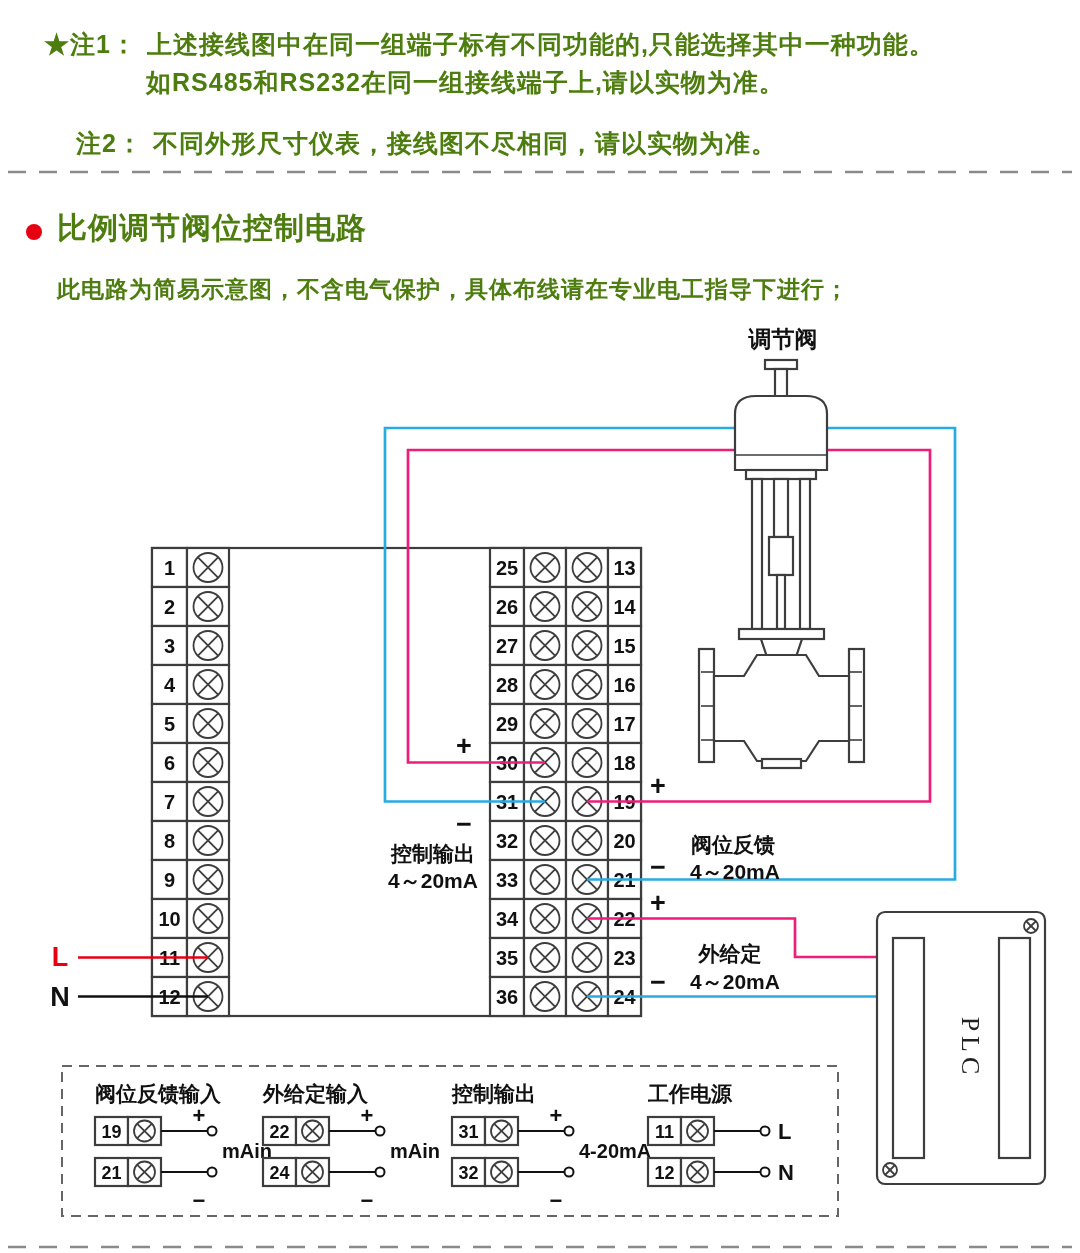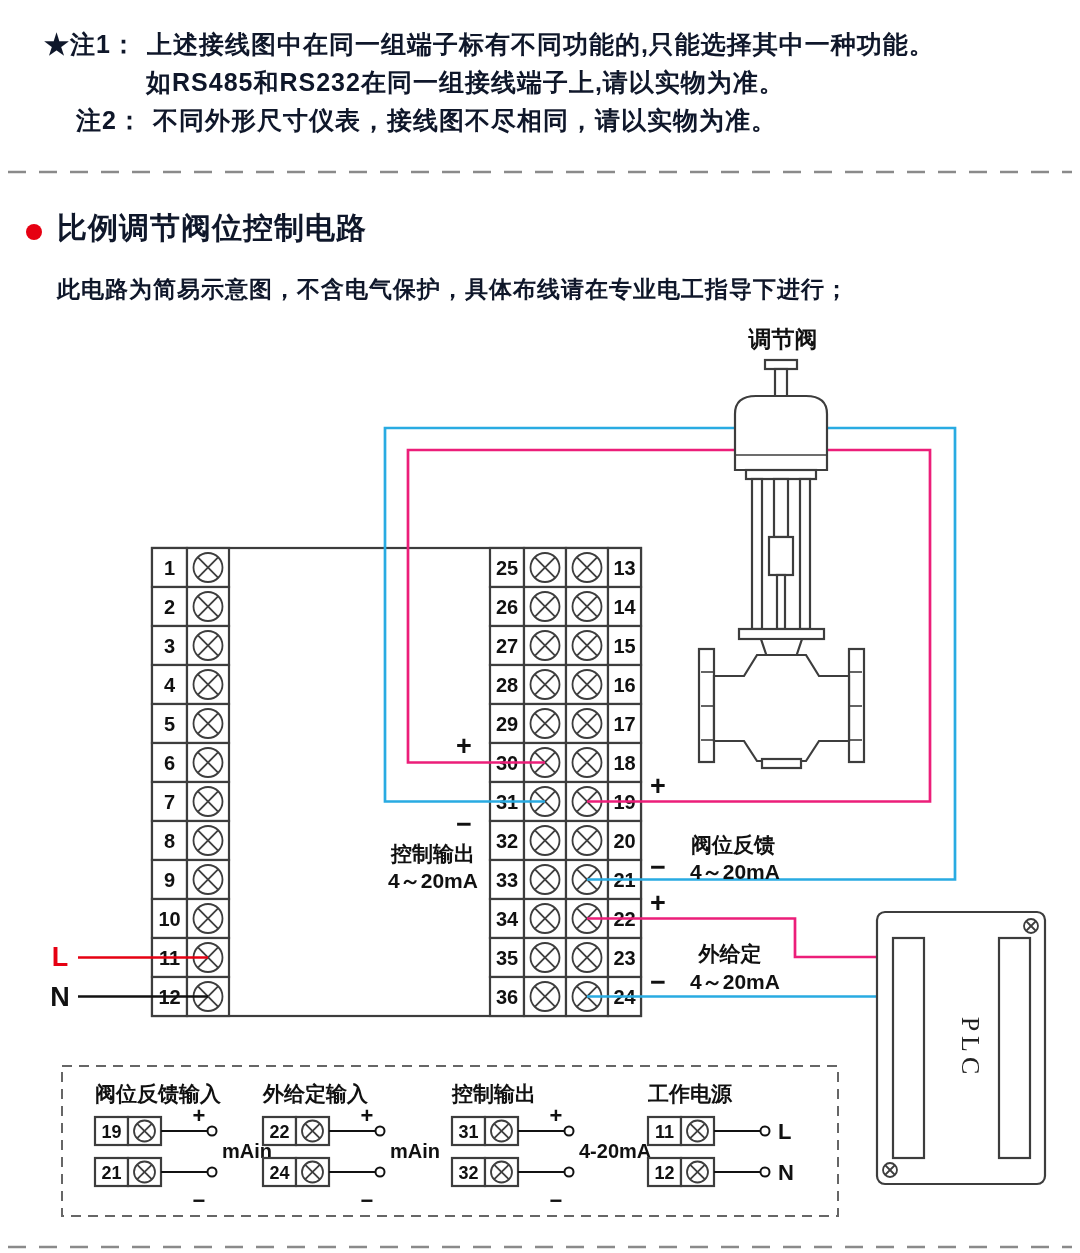--- a/index.html
+++ b/index.html
@@ -1,17 +1,17 @@
 <!DOCTYPE html>
 <html><head>
 <meta charset="utf-8">
 <style>
   html,body{margin:0;padding:0;background:#fff;}
   #canvas{position:relative;width:1080px;height:1253px;background:#ffffff;overflow:hidden;
-          font-family:"Liberation Sans",sans-serif;color:#0f172a;}
+          font-family:"Liberation Sans",sans-serif;color:#4d7c0f;}
   .abs{position:absolute;}
   .note{font-size:25px;font-weight:bold;letter-spacing:1px;white-space:nowrap;}
   .note .gap{margin-right:10px;}
   .title{font-size:30px;font-weight:bold;letter-spacing:1px;}
   .subtitle{font-size:23px;font-weight:bold;letter-spacing:1px;}
   .bullet{width:16px;height:16px;border-radius:50%;background:#e60012;}
   
   .cell{fill:#ffffff;stroke:#3d3d3d;stroke-width:2.2;}
   .shape{fill:#ffffff;stroke:#3d3d3d;stroke-width:2.2;}
   .thin{stroke:#3d3d3d;stroke-width:1.6;fill:none;}
@@ -37,21 +37,21 @@
 <body>
 
 <div id="canvas">
 
   <div class="abs note" style="left:44px;top:28px">
     <span class="gap">★注1：</span><span>上述接线图中在同一组端子标有不同功能的,只能选择其中一种功能。</span>
   </div>
   <div class="abs note" style="left:146px;top:66px">
     <span>如RS485和RS232在同一组接线端子上,请以实物为准。</span>
   </div>
-  <div class="abs note" style="left:76px;top:104px">
+  <div class="abs note" style="left:76px;top:127px">
     <span class="gap">注2：</span><span>不同外形尺寸仪表，接线图不尽相同，请以实物为准。</span>
   </div>
 
   <div class="abs bullet" style="left:26px;top:224px"></div>
   <div class="abs subtitle" style="left:57px;top:274px">此电路为简易示意图，不含电气保护，具体布线请在专业电工指导下进行；</div>
   <div class="abs title" style="left:57px;top:208px">比例调节阀位控制电路</div>
 
   <svg class="abs" style="left:0;top:0" width="1080" height="1253" viewBox="0 0 1080 1253">
 
     <line class="dash" x1="8" y1="172" x2="1072" y2="172"></line>

